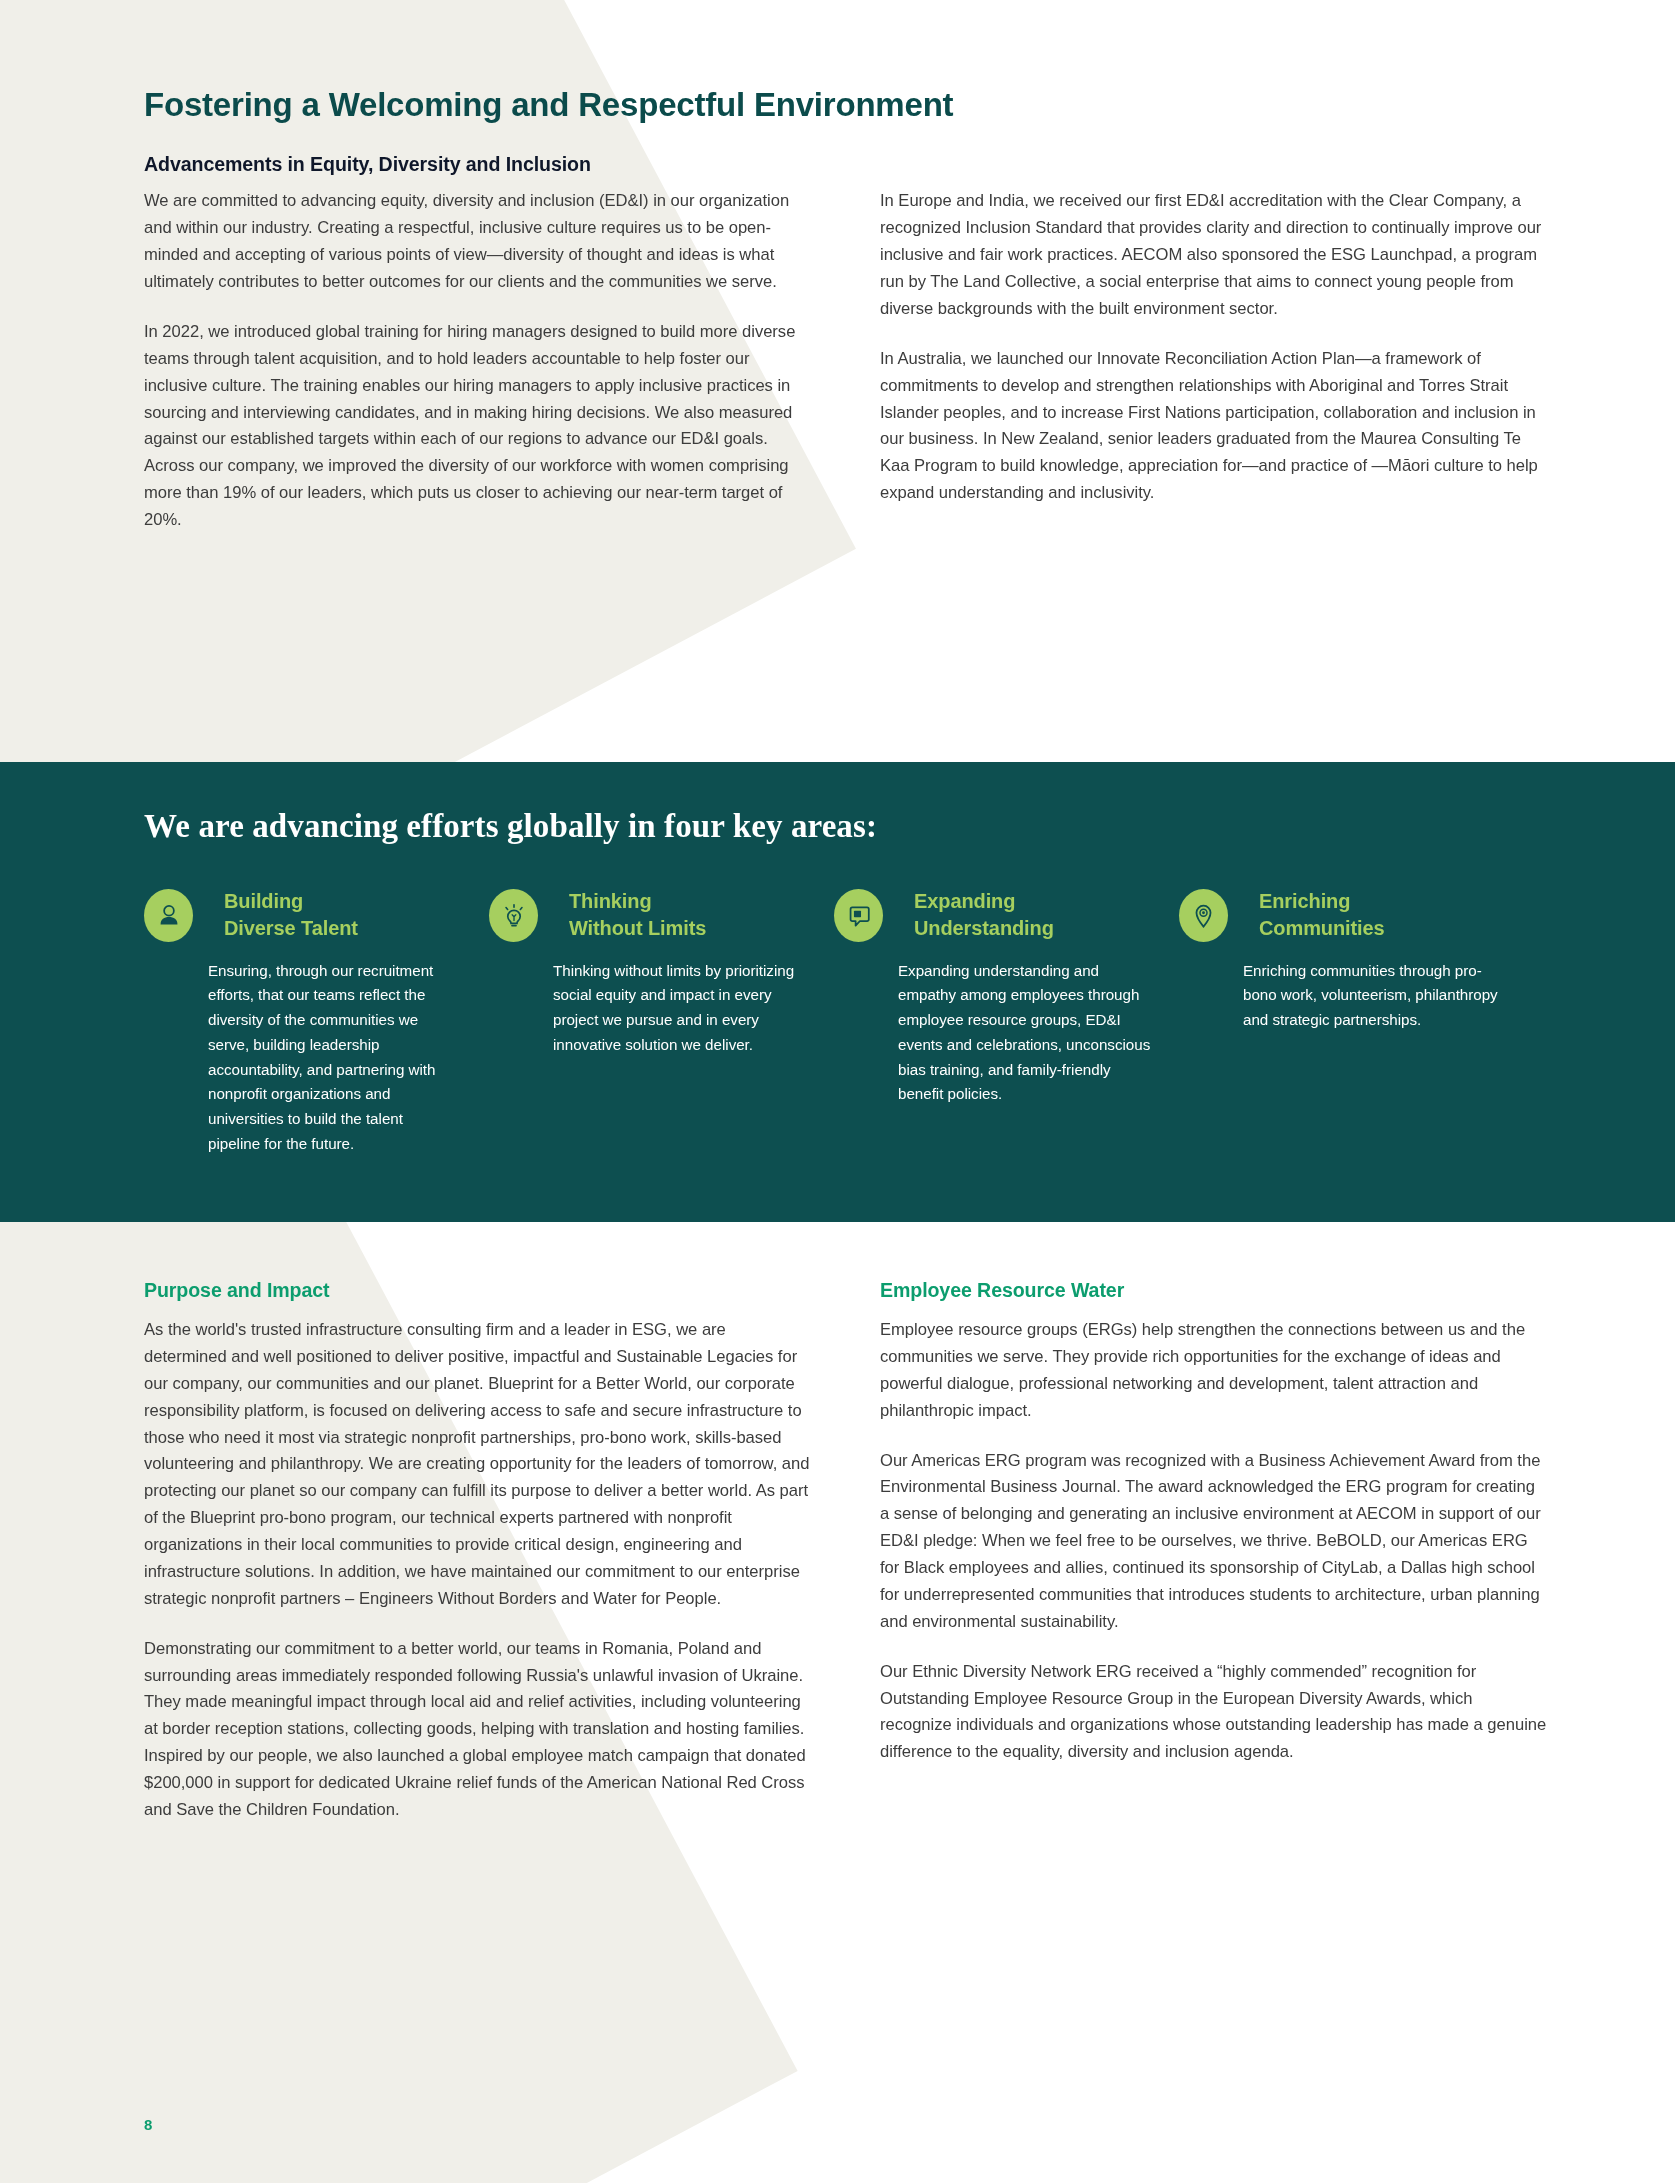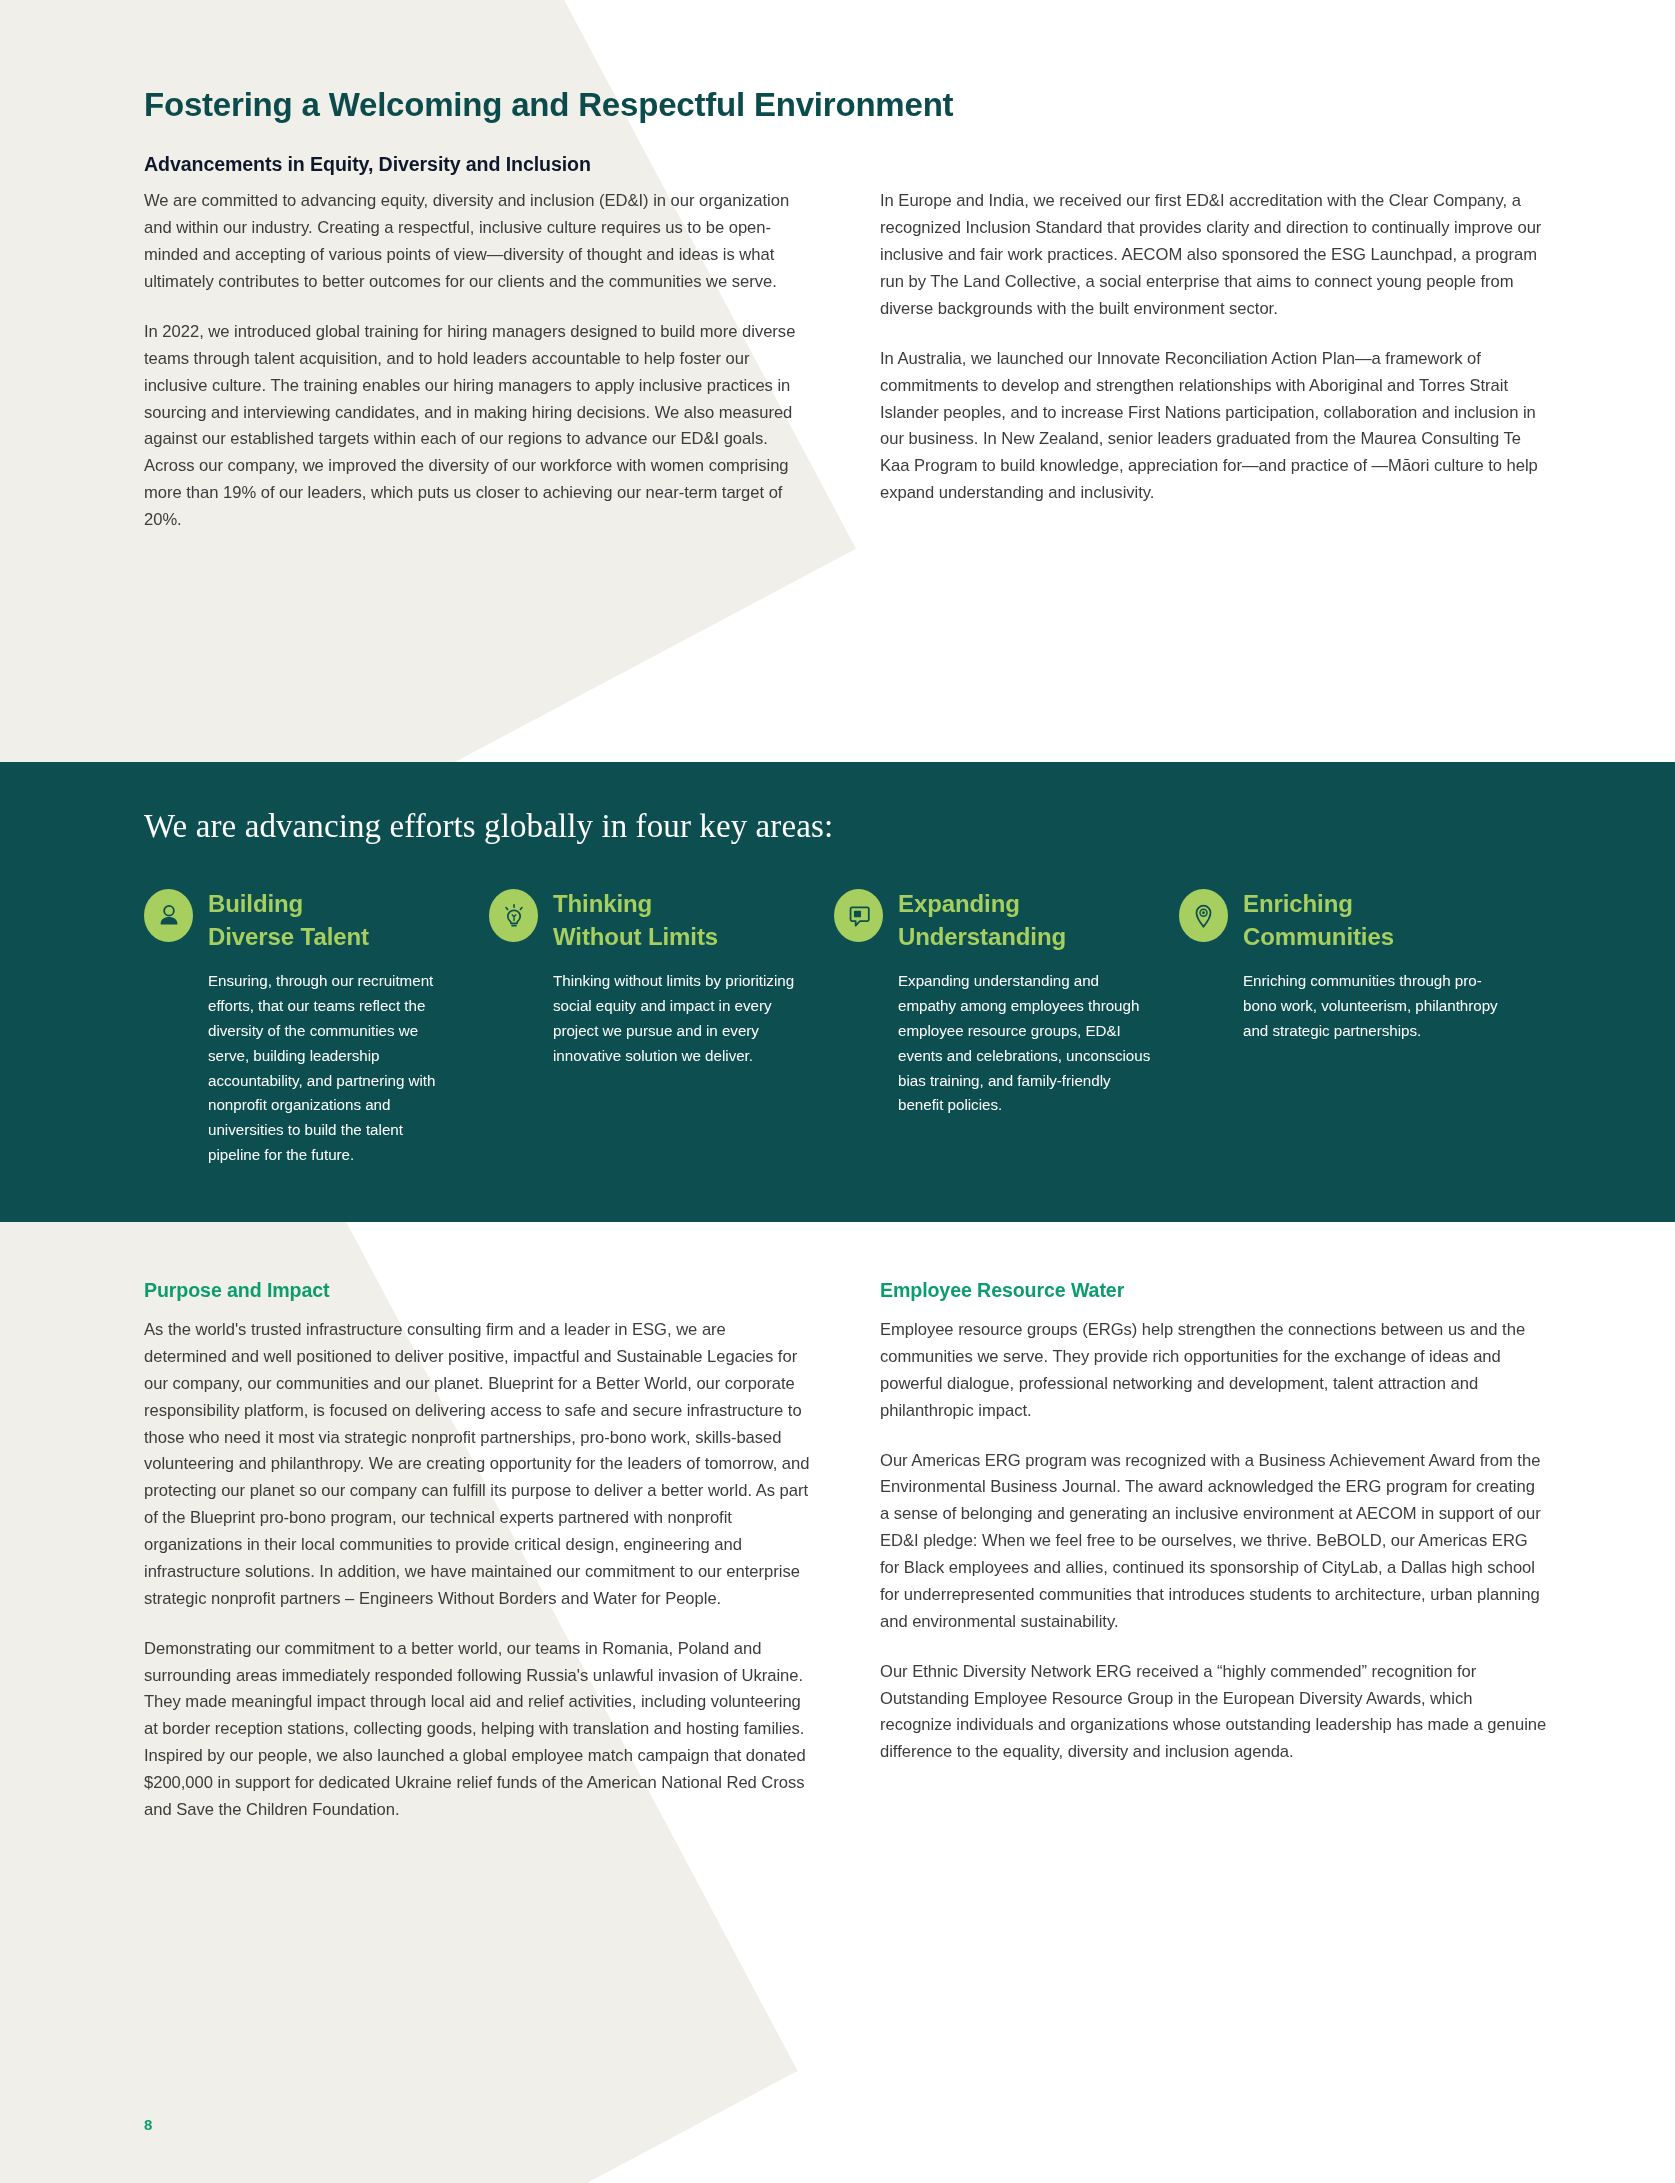--- a/index.html
+++ b/index.html
@@ -108,21 +108,21 @@
   }
   .band-inner {
     position: absolute;
     left: 144px;
     top: 0;
     width: 1405px;
   }
   .band-title {
     font-family: "Liberation Serif", "DejaVu Serif", serif;
     font-size: 33px;
-    font-weight: normal;
+    font-weight: bold;
     color: #ffffff;
     margin: 46px 0 0 0;
     letter-spacing: 0.1px;
   }
 
   .pillars {
     display: flex;
     margin-top: 43px;
     gap: 0;
   }
@@ -142,25 +142,26 @@
     border-radius: 50%;
     background: #a6cf5f;
     flex: 0 0 auto;
     display: flex;
     align-items: center;
     justify-content: center;
     margin-top: 1.4px;
   }
   .pillar-badge svg { display: block; }
   .pillar-title {
-    font-size: 24px;
+    font-size: 20px;
     font-weight: bold;
     line-height: 1.36;
     color: #a6cf5f;
     letter-spacing: -0.1px;
+    margin-left: 16px;
   }
   .pillar-body {
     margin-top: 16.2px;
     margin-left: 64px;
     font-size: 15.2px;
     line-height: 1.63;
     color: #ffffff;
     letter-spacing: -0.03px;
     max-width: 250px;
   }

